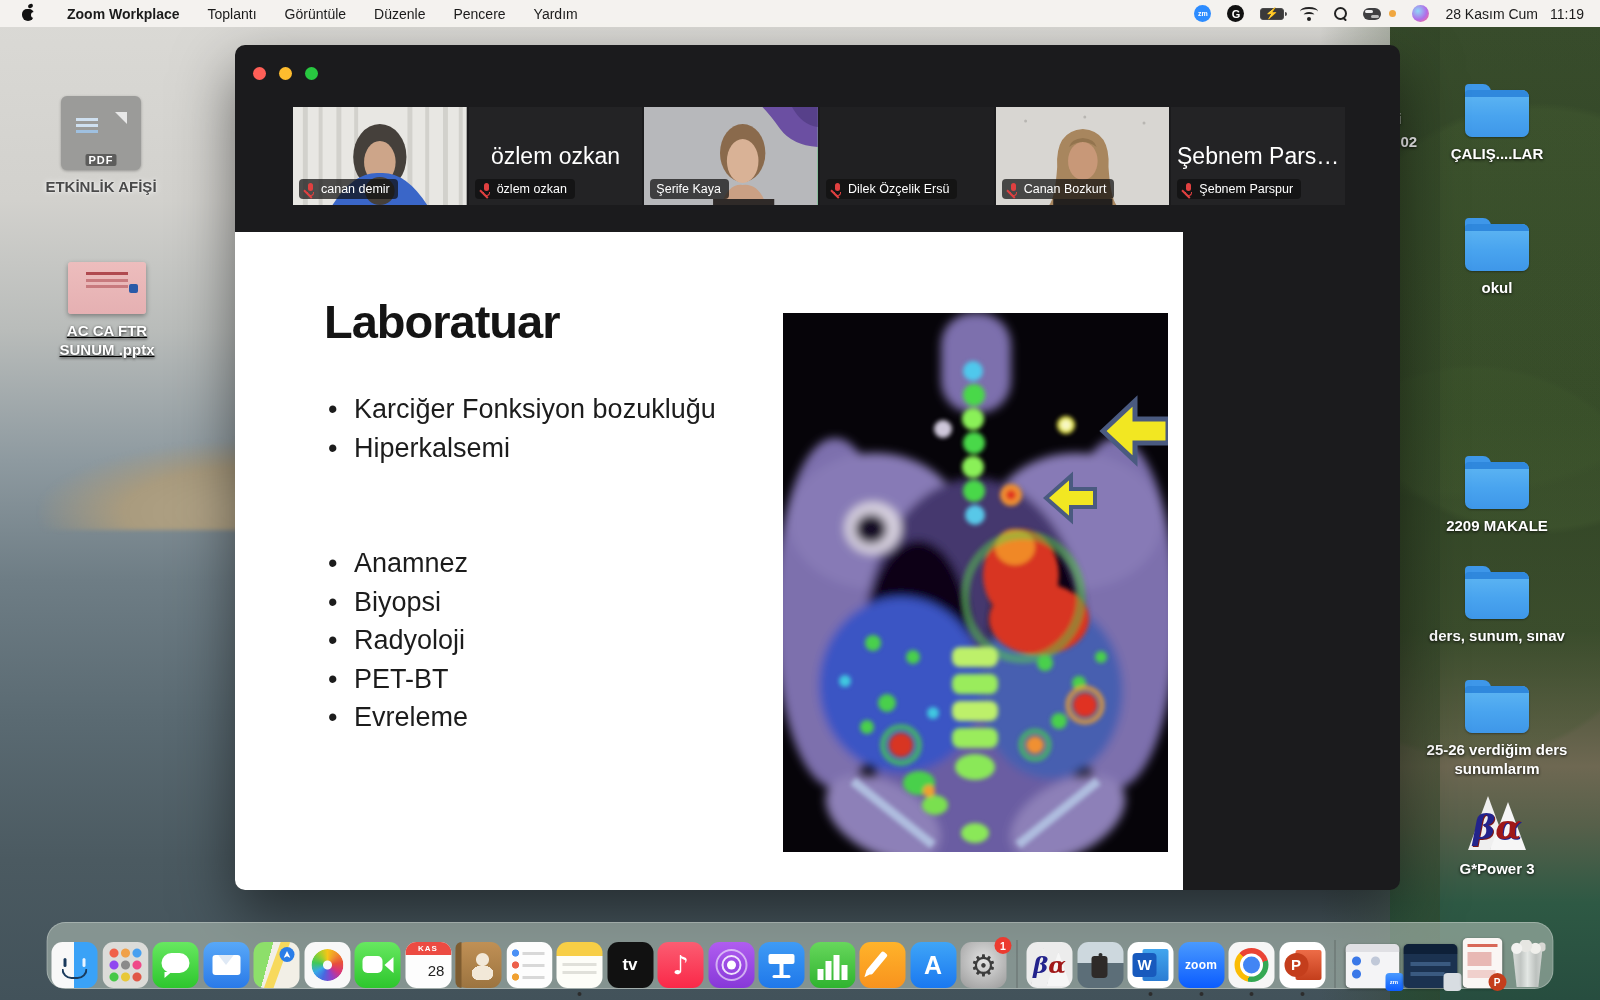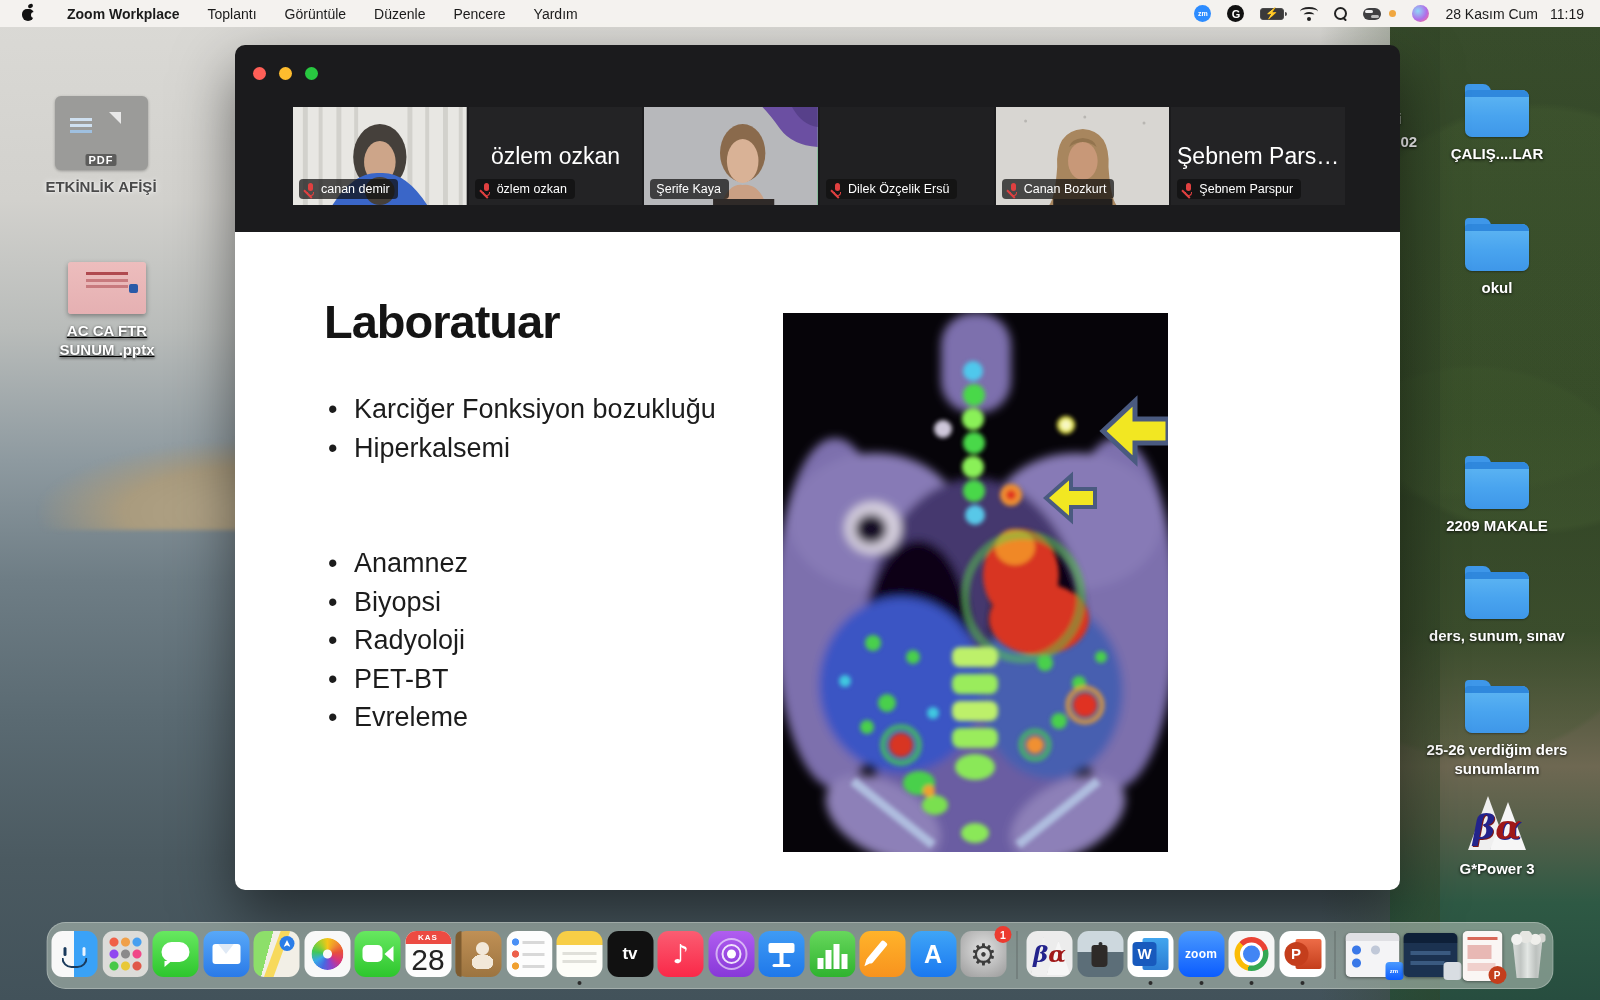--- a/index.html
+++ b/index.html
@@ -42,21 +42,21 @@
   .spot::after { content:''; position:absolute; right:0; bottom:0; width:5px; height:2px; background:#222; transform:rotate(45deg); border-radius:2px; }
   .cc { width:18px; height:12px; border-radius:6px; background:#3f3f41; position:relative; }
   .cc::before { content:''; position:absolute; left:2px; top:2px; width:8px; height:3px; border-radius:2px; background:#f0f0f0; }
   .cc::after { content:''; position:absolute; right:2px; bottom:2px; width:8px; height:3px; border-radius:2px; background:#bdbdbd; }
   .orange-dot { width:7px; height:7px; border-radius:50%; background:#f0a73f; margin-left:-8px; }
   .siri { width:17px; height:17px; border-radius:50%; background:radial-gradient(circle at 35% 35%,#8fd8f8,#b06ee8 55%,#e86aa8 80%,#5a48e0); }
   .mb-clock { display:flex; gap:12px; font-size:14px; }
 
   
   .dicon { position:absolute; width:130px; text-align:center; }
-  .pdf-thumb { width:93px; height:74px; margin:0 auto; background:#9b9b99; border-radius:6px; position:relative; box-shadow:0 1px 3px rgba(0,0,0,.3); }
+  .pdf-thumb { width:80px; height:74px; margin:0 auto; background:#9b9b99; border-radius:6px; position:relative; box-shadow:0 1px 3px rgba(0,0,0,.3); }
   .pdf-page { position:absolute; left:10px; top:16px; width:56px; height:42px; background:linear-gradient(135deg,#1e4474 70%,#2a5a90 100%); border-radius:2px;
     background-image:linear-gradient(0deg,transparent 0,transparent 100%); }
   .pdf-page::before { content:''; position:absolute; right:0; top:0; border-style:solid; border-width:0 12px 12px 0; border-color:transparent #e8e8e8 transparent transparent; }
   .pdf-page i { position:absolute; left:5px; top:6px; width:22px; height:3px; background:#cfe0f0; box-shadow:0 6px 0 #cfe0f0, 0 12px 0 #9fc0e0; }
   .pdf-tag { position:absolute; left:50%; transform:translateX(-50%); bottom:4px; color:#fff; background:#00000066; font-weight:700; font-size:11px; padding:0 3px; border-radius:2px; letter-spacing:1px; }
   .dlabel-dark { margin-top:8px; font-size:15px; font-weight:700; color:#4a4a4a; text-shadow:0 0 6px #ffffffcc,0 0 2px #ffffff; }
   .pptx-thumb { width:78px; height:52px; margin:0 auto; background:linear-gradient(180deg,#edbdbd,#e5b0b2); border-radius:3px; position:relative; box-shadow:0 2px 5px rgba(0,0,0,.35); }
   .pptx-thumb i { position:absolute; left:18px; top:10px; width:42px; height:3px; background:#b0494f; box-shadow:0 7px 0 #c87a7e,0 13px 0 #c87a7e; }
   .pptx-thumb u { position:absolute; right:8px; top:22px; width:9px; height:9px; background:#2a5aa8; border-radius:2px; }
   .dlabel-light { margin-top:8px; font-size:15px; font-weight:700; color:#fff; text-shadow:0 1px 3px rgba(0,0,0,.85); line-height:1.25; }
@@ -85,32 +85,32 @@
   .tile.active { outline:2px solid #30c75e; outline-offset:-2px; }
   .tile svg { position:absolute; inset:0; width:100%; height:100%; }
   .bigname { position:absolute; inset:0; display:flex; align-items:center; justify-content:center; color:#fff; font-size:23px; font-weight:400; }
   .namepill { position:absolute; left:6px; bottom:6px; display:flex; align-items:center; gap:5px; background:rgba(15,15,15,.72); color:#fff; font-size:12.5px; padding:3px 8px 3px 6px; border-radius:4px; white-space:nowrap; }
   .micmute { width:11px; height:13px; position:relative; flex:0 0 auto; }
   .micmute::before { content:''; position:absolute; left:3px; top:0; width:5px; height:8px; background:#e04040; border-radius:3px; }
   .micmute::after { content:''; position:absolute; left:0; top:1px; width:13px; height:11px; border-left:2px solid #e04040; transform:rotate(-45deg); }
   .mic-stand { position:absolute; left:2px; bottom:0; width:7px; height:4px; border:1.5px solid #e04040; border-top:none; border-radius:0 0 5px 5px; }
 
   
-  #slide { position:absolute; left:0; top:187px; width:1165px; height:658px; background:#fff; }
+  #slide { position:absolute; left:0; top:187px; width:948px; height:658px; background:#fff; }
   #slide-title { position:absolute; left:89px; top:62px; font-size:47px; font-weight:800; color:#141414; letter-spacing:-1px; }
   .bullets { position:absolute; left:89px; list-style:none; }
   .bullets li { font-size:27px; color:#1c1c1c; line-height:38.6px; padding-left:30px; position:relative; }
   .bullets li::before { content:'•'; position:absolute; left:4px; }
   #bullets1 { top:158px; }
   #bullets2 { top:312px; }
   #petscan { position:absolute; left:548px; top:81px; width:385px; height:539px; }
 
   
   #dock { position:absolute; left:50%; bottom:11px; transform:translateX(-50%); height:67px; padding:8px 4px 0;
-    background:rgba(173,188,177,.62); border:1px solid rgba(255,255,255,.25); border-radius:19px; display:flex; gap:4.5px; align-items:flex-start; z-index:40; }
+    background:rgba(173,188,177,.62); border:1px solid rgba(255,255,255,.25); border-radius:19px; display:flex; gap:4.5px; align-items:flex-end; z-index:40; }
   .dk { width:46px; height:46px; border-radius:11px; position:relative; flex:0 0 auto; }
   .dk.running::after { content:''; position:absolute; left:50%; transform:translateX(-50%); bottom:-8px; width:4px; height:4px; border-radius:50%; background:#2c2c2c; }
   .dsep { width:1px; height:48px; background:rgba(40,40,40,.35); margin:0 5px; flex:0 0 auto; }
   .glyph { font-family:"DejaVu Sans",sans-serif; }
 
   .dk-finder { background:linear-gradient(90deg,#f8f8f8 0 49%,#3aa2f7 49% 100%); overflow:hidden; }
   .dk-finder i { position:absolute; left:12px; top:16px; width:3px; height:9px; background:#1a3a5c; border-radius:2px; box-shadow:19px 0 0 #eaf4ff; }
   .dk-finder u { position:absolute; left:10px; bottom:9px; width:26px; height:10px; border:2.5px solid #1a3a5c; border-top:none; border-radius:0 0 13px 13px; }
   .dk-launchpad { background:rgba(235,233,229,.85);
     background-image:radial-gradient(circle at 25% 24%,#f06048 4px,transparent 5px),radial-gradient(circle at 50% 24%,#f0a048 4px,transparent 5px),radial-gradient(circle at 75% 24%,#48a0f0 4px,transparent 5px),radial-gradient(circle at 25% 50%,#9048f0 4px,transparent 5px),radial-gradient(circle at 50% 50%,#8a8a8a 4px,transparent 5px),radial-gradient(circle at 75% 50%,#f04888 4px,transparent 5px),radial-gradient(circle at 25% 76%,#48c848 4px,transparent 5px),radial-gradient(circle at 50% 76%,#e8c838 4px,transparent 5px),radial-gradient(circle at 75% 76%,#e05848 4px,transparent 5px); }
@@ -125,21 +125,21 @@
   .dk-maps::after { content:''; position:absolute; right:5px; top:5px; width:15px; height:15px; border-radius:50%; background:#2a7de8; }
   .nav-arrow { position:absolute; right:9px; top:9px; width:7px; height:7px; background:#fff; clip-path:polygon(50% 0,100% 100%,50% 75%,0 100%); z-index:2; }
   .dk-photos { background:#f8f8f8; }
   .flower { position:absolute; left:7px; top:7px; width:32px; height:32px; border-radius:50%;
     background:conic-gradient(#f5c518,#f09030,#e8503a,#d8357a,#9040c8,#4868e0,#38a8e8,#40c858,#98d030,#f5c518); -webkit-mask:radial-gradient(circle,transparent 0 4px,#000 5px); mask:radial-gradient(circle,transparent 0 4px,#000 5px); }
   .dk-facetime { background:linear-gradient(180deg,#67e860,#2dc62d); }
   .cam-body { position:absolute; left:8px; top:14px; width:20px; height:17px; background:#fff; border-radius:5px; }
   .cam-lens { position:absolute; right:7px; top:15px; border-style:solid; border-width:8px 0 8px 9px; border-color:transparent transparent transparent #fff; transform:scaleX(-1); }
   .dk-calendar { background:#fdfdfd; overflow:hidden; }
   .cal-top { position:absolute; left:0; top:0; width:100%; height:13px; background:#ec4b42; color:#fff; font-size:8px; font-weight:700; text-align:center; line-height:13px; letter-spacing:1px; }
-  .cal-day { position:absolute; left:0; top:13px; width:100%; text-align:center; font-size:30px; color:#222; line-height:32px; font-weight:400; }
+  .cal-day { position:absolute; left:8px; top:13px; width:100%; text-align:center; font-size:15px; color:#222; line-height:32px; font-weight:400; }
   .dk-contacts { background:linear-gradient(180deg,#c09055,#9c7440); }
   .dk-contacts::before { content:''; position:absolute; left:0; top:0; width:6px; height:100%; background:#7e5c30; border-radius:11px 0 0 11px; }
   .person-glyph { position:absolute; left:12px; top:8px; width:30px; height:30px;
     background:radial-gradient(circle at 50% 32%,#f2e8d8 6px,transparent 7px),radial-gradient(ellipse 11px 8px at 50% 78%,#f2e8d8 98%,transparent); }
   .dk-reminders { background:#fdfdfd;
     background-image:radial-gradient(circle at 9px 11px,#4a90f5 3.2px,transparent 4px),linear-gradient(#d8d8d8,#d8d8d8),radial-gradient(circle at 9px 23px,#ec604a 3.2px,transparent 4px),linear-gradient(#d8d8d8,#d8d8d8),radial-gradient(circle at 9px 35px,#f0a030 3.2px,transparent 4px),linear-gradient(#d8d8d8,#d8d8d8);
     background-size:100% 100%,22px 3px,100% 100%,22px 3px,100% 100%,22px 3px; background-position:0 0,16px 10px,0 0,16px 22px,0 0,16px 34px; background-repeat:no-repeat; }
   .dk-notes { background:linear-gradient(180deg,#f7ce46 0 14px,#fdfdf8 14px 100%); }
   .dk-notes::before { content:''; position:absolute; left:6px; top:21px; width:34px; height:2.5px; background:#e0e0da; box-shadow:0 8px 0 #e0e0da; }
   .dk-atv { background:#111; color:#fff; display:flex; align-items:center; justify-content:center; font-size:17px; font-weight:700; }

